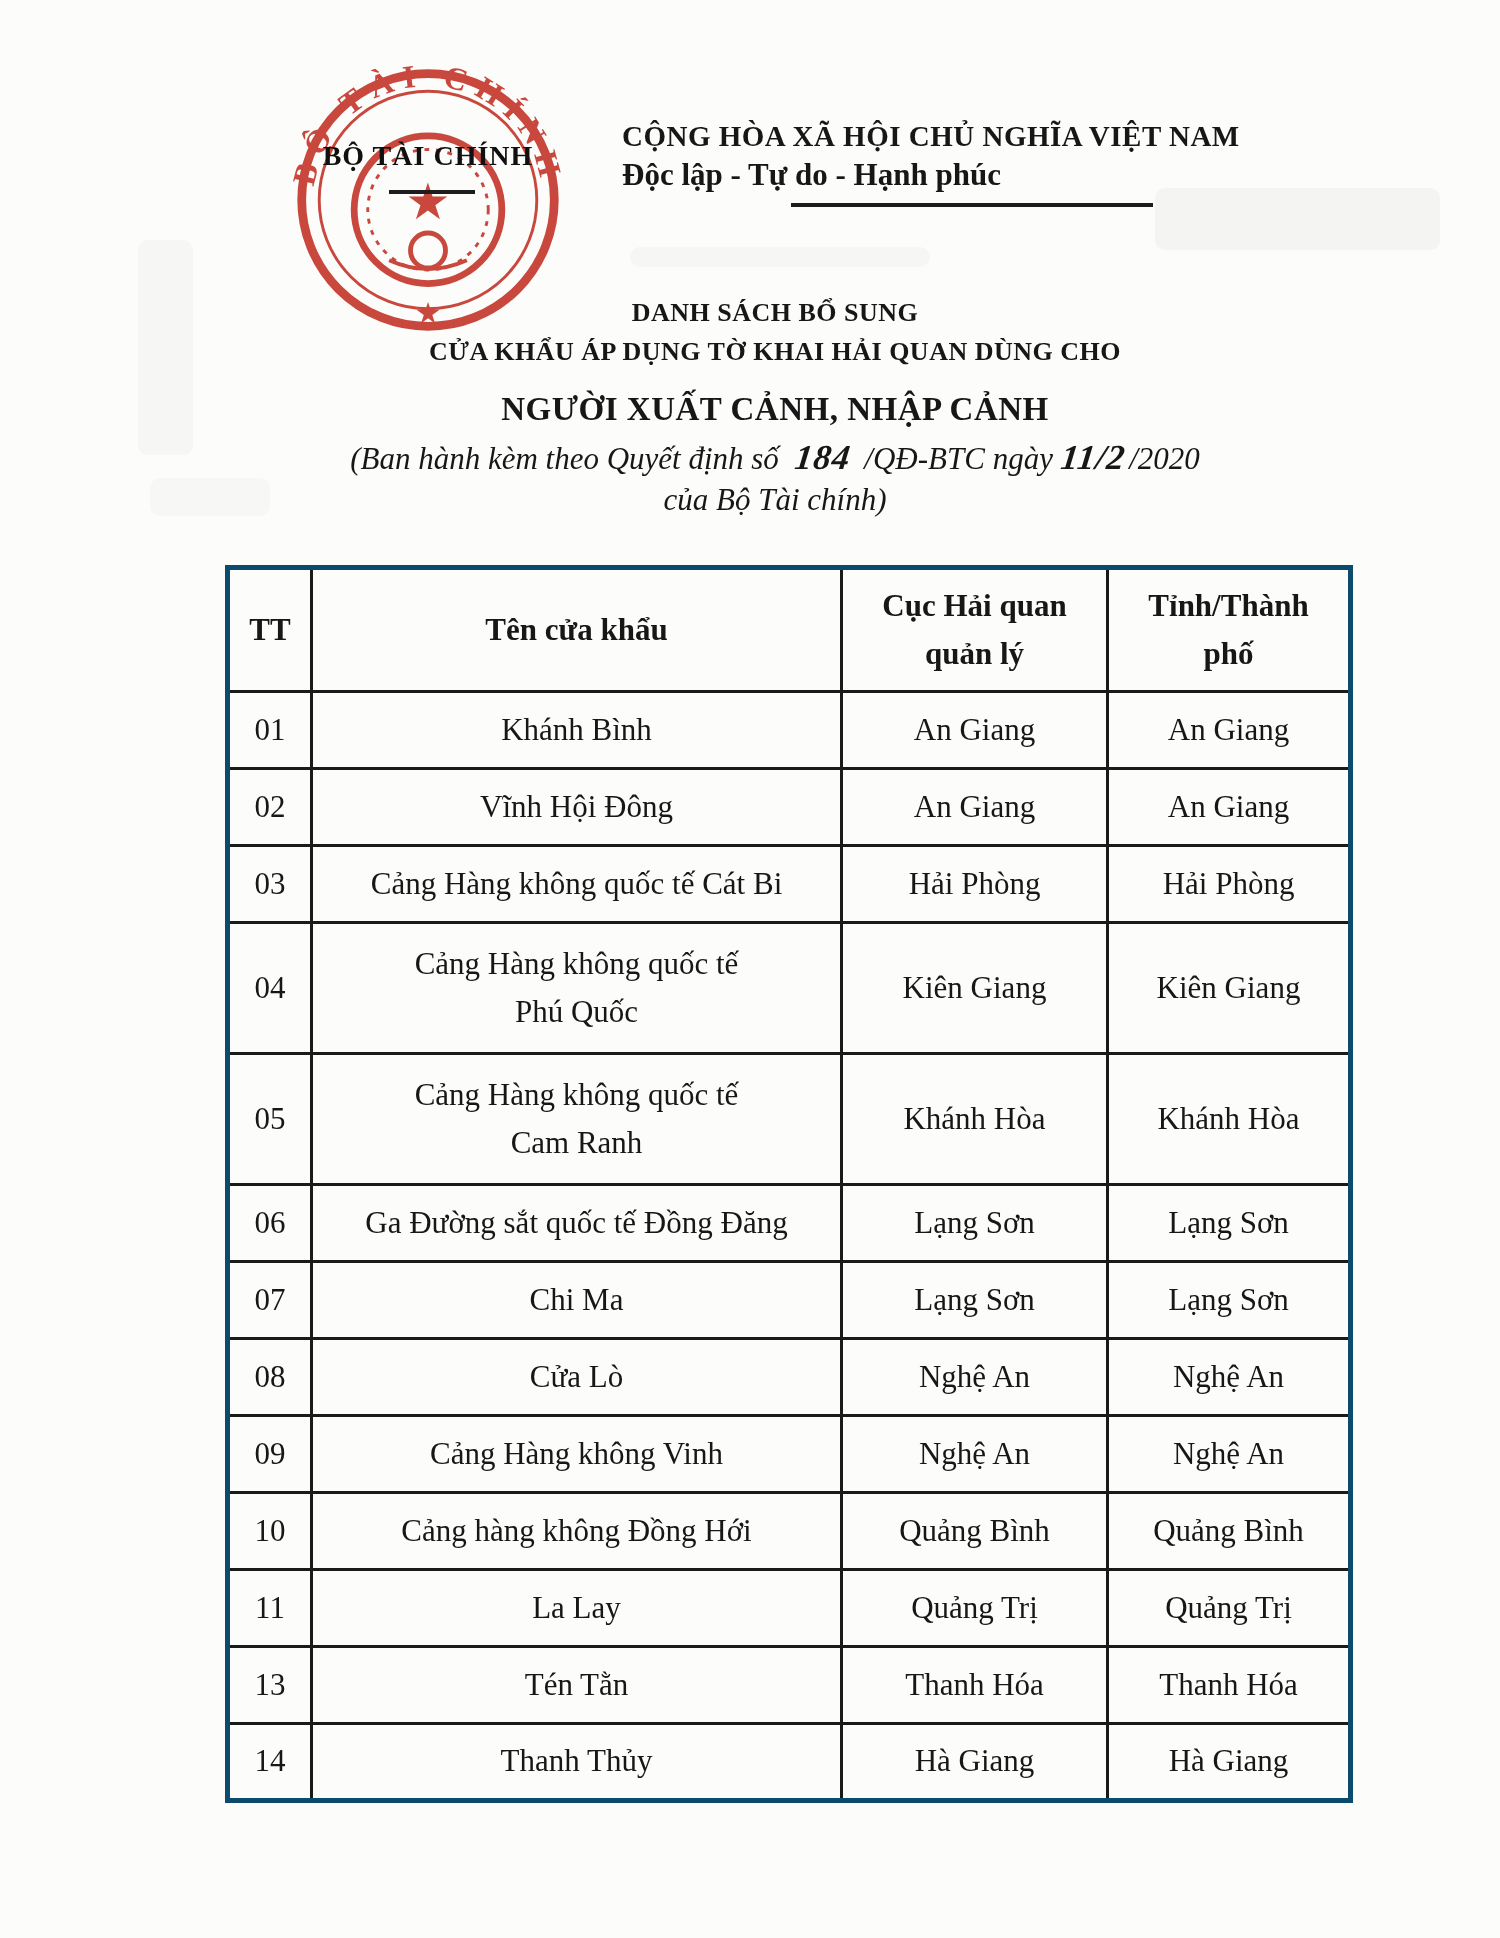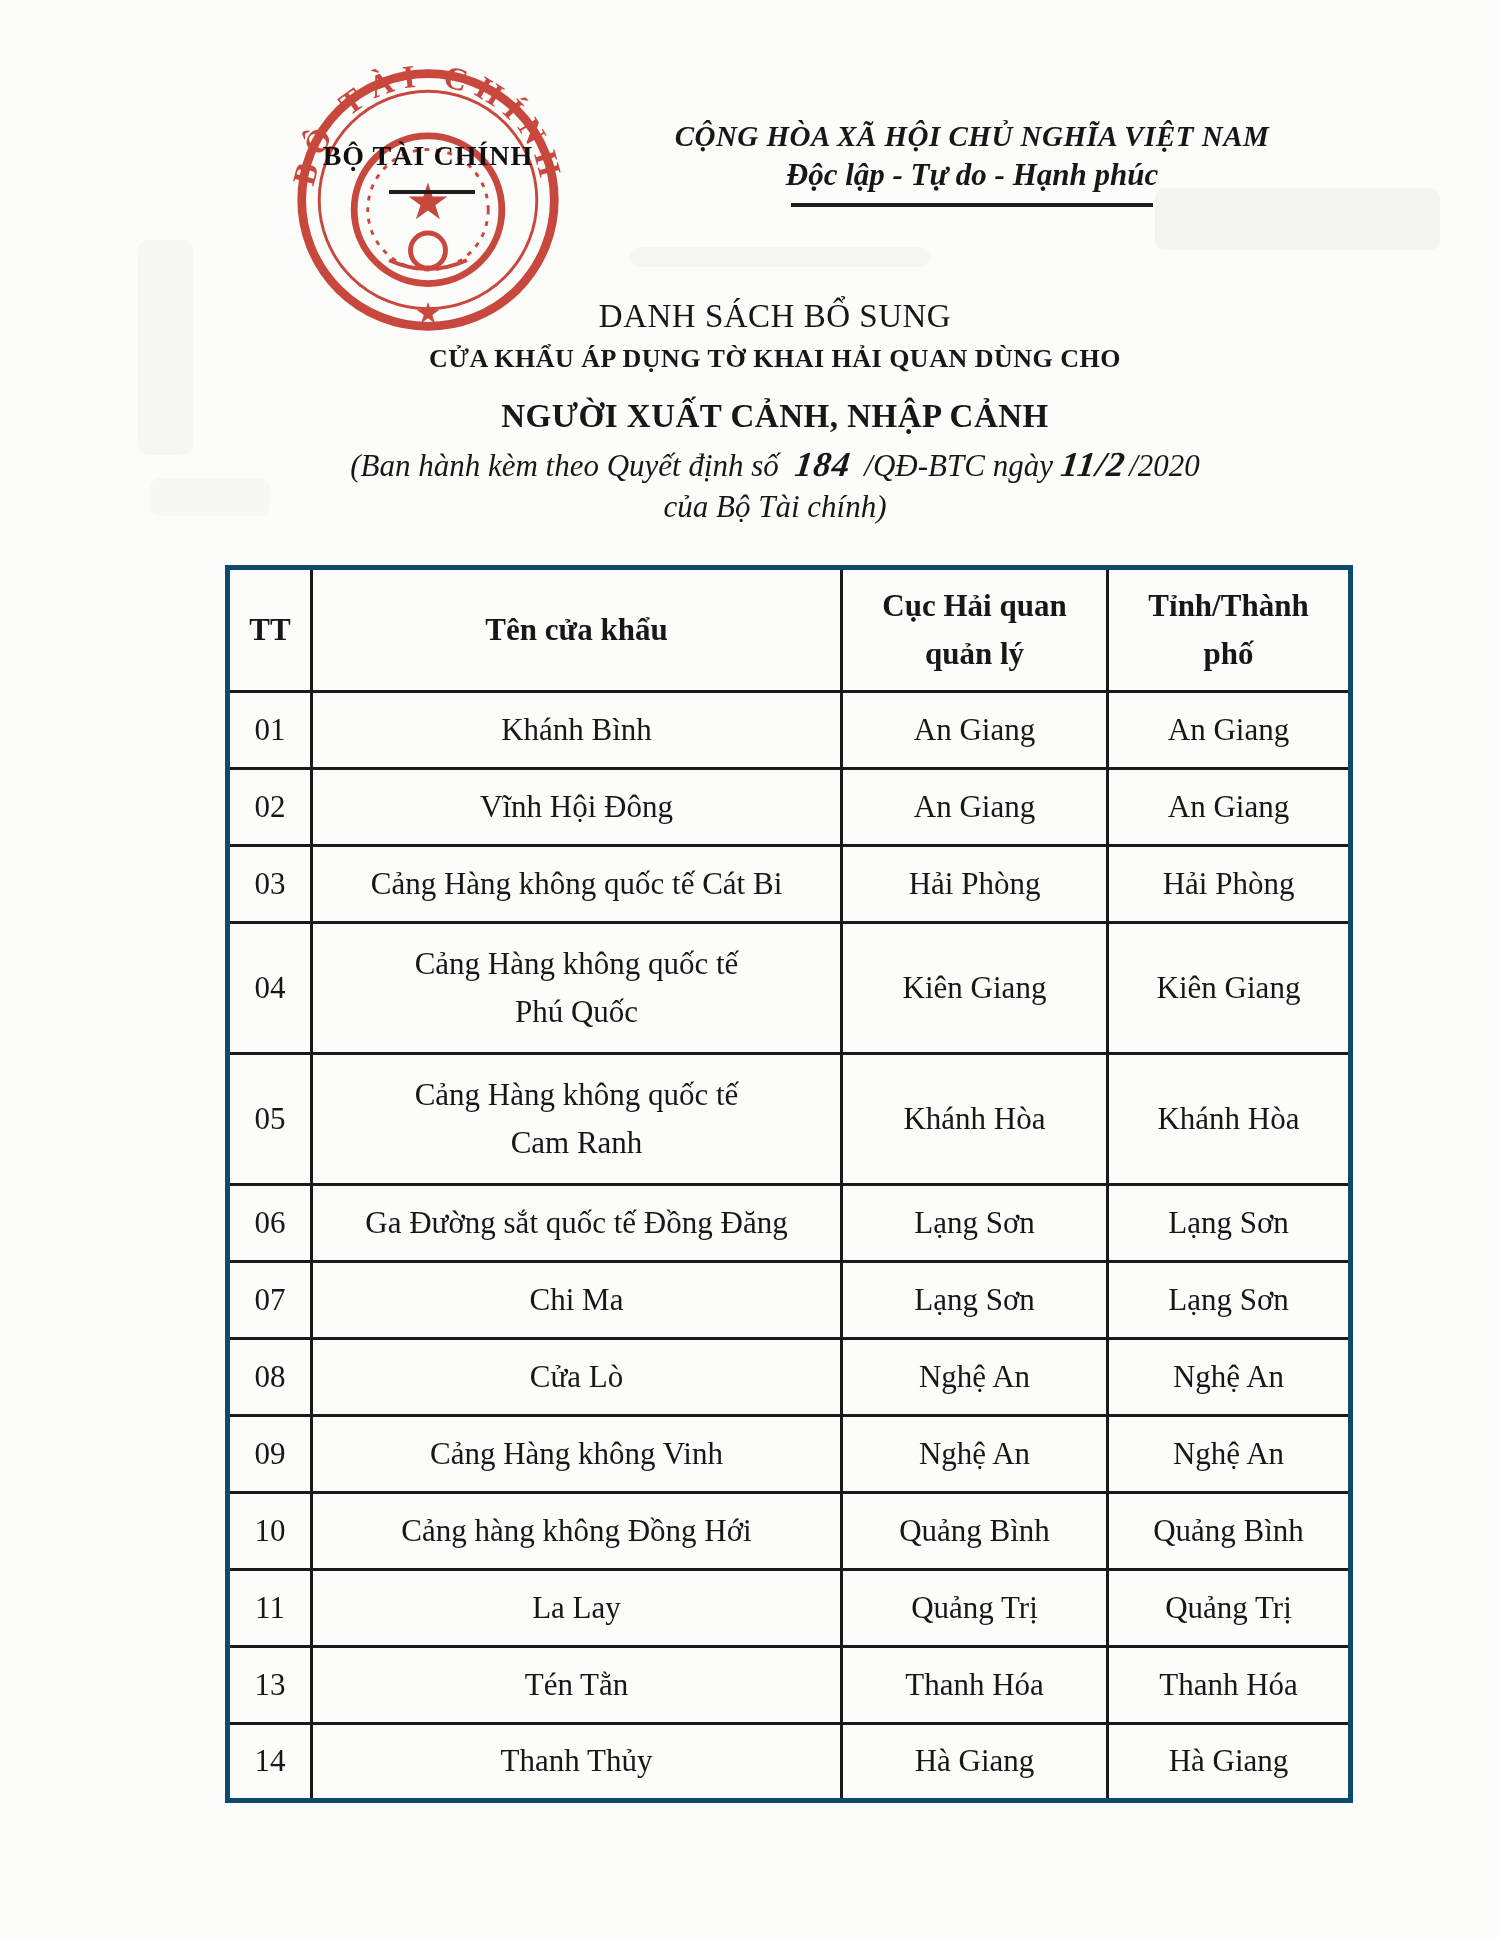--- a/index.html
+++ b/index.html
@@ -20,28 +20,28 @@
   .seal{position:absolute;left:292px;top:58px;width:272px;height:284px;z-index:1;opacity:.92;}
 
   
   .org-name{
     position:absolute;left:262px;top:140px;width:332px;z-index:3;
     text-align:center;font-size:28px;font-weight:bold;letter-spacing:1px;color:#101010;
   }
   .org-underline{position:absolute;left:389px;top:190px;width:86px;height:4px;background:#1d1d1d;z-index:3;}
 
   
-  .nat-block{position:absolute;left:622px;top:120px;width:700px;text-align:center;z-index:2;font-style:italic;}
+  .nat-block{position:absolute;left:622px;top:120px;width:700px;z-index:2;}
   .nat-line1{font-size:29px;font-weight:bold;letter-spacing:.5px;}
   .nat-line2{font-size:31px;font-weight:bold;margin-top:4px;}
   .nat-underline{width:362px;height:4px;background:#1d1d1d;margin:10px auto 0;}
 
   
   .title-block{position:absolute;left:195px;top:298px;width:1160px;text-align:center;z-index:2;}
-  .title-l1{font-size:33px;font-weight:normal;letter-spacing:.5px;}
+  .title-l1{font-size:26px;font-weight:bold;letter-spacing:.5px;}
   .title-l2{font-size:26px;font-weight:bold;margin-top:9px;letter-spacing:.5px;}
   .title-l3{font-size:33px;font-weight:bold;margin-top:24px;letter-spacing:.5px;}
   .issue-note{font-size:31px;font-style:italic;margin-top:10px;}
   .issue-note-l2{font-size:31px;font-style:italic;margin-top:4px;}
   .hand{display:inline-block;font-weight:bold;font-size:35px;transform:skewX(-7deg);letter-spacing:1px;}
   .hand.num{margin:0 14px 0 16px;}
   .hand.date{margin:0 4px 0 8px;}
 
   
   .doc-table{

